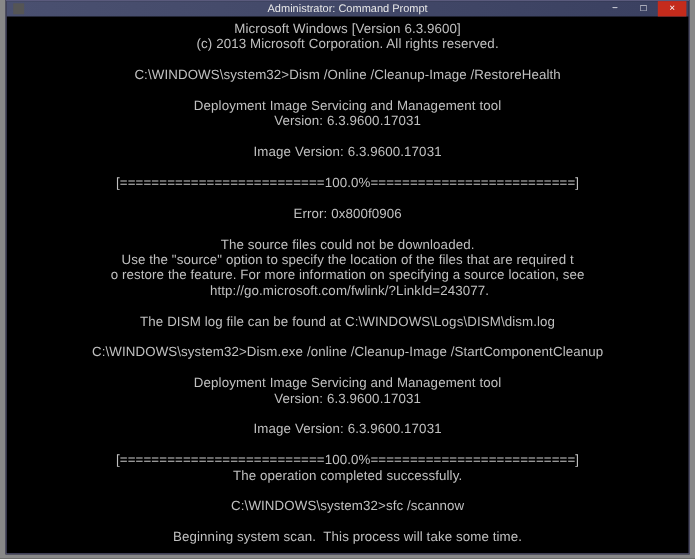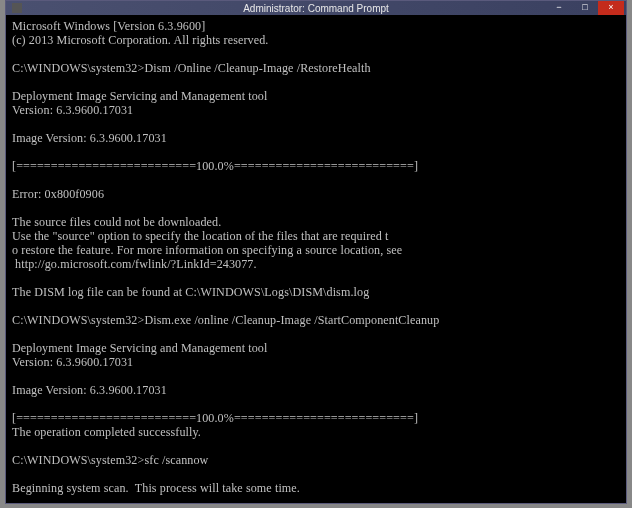--- a/index.html
+++ b/index.html
@@ -66,23 +66,24 @@
       height: 10px;
       background: #555;
     }
     .terminal {
       padding: 4px 6px;
       color: #c0c0c0;
       font-size: 12.1px;
       line-height: 14px;
       white-space: pre;
       letter-spacing: 0.1px;
-      font-family: Liberation Serif, serif;
+      font-family: Liberation Sans, sans-serif;
       height: calc(100% - 14px);
       overflow: hidden;
+      text-align: center;
     }
     .prompt {
       display: inline;
     }
     @keyframes blink {
       50% { opacity: 0; }
     }
   </style>
 </head>
 <body>

